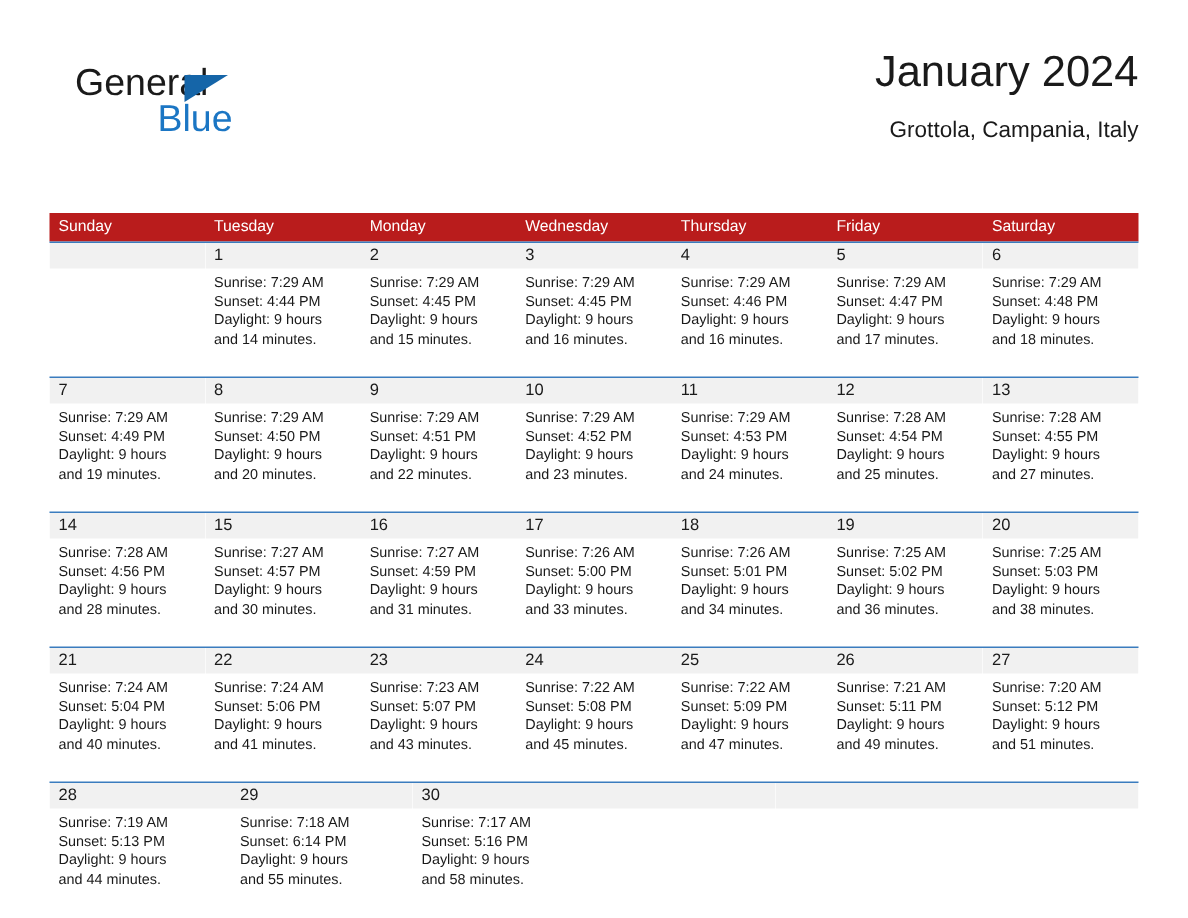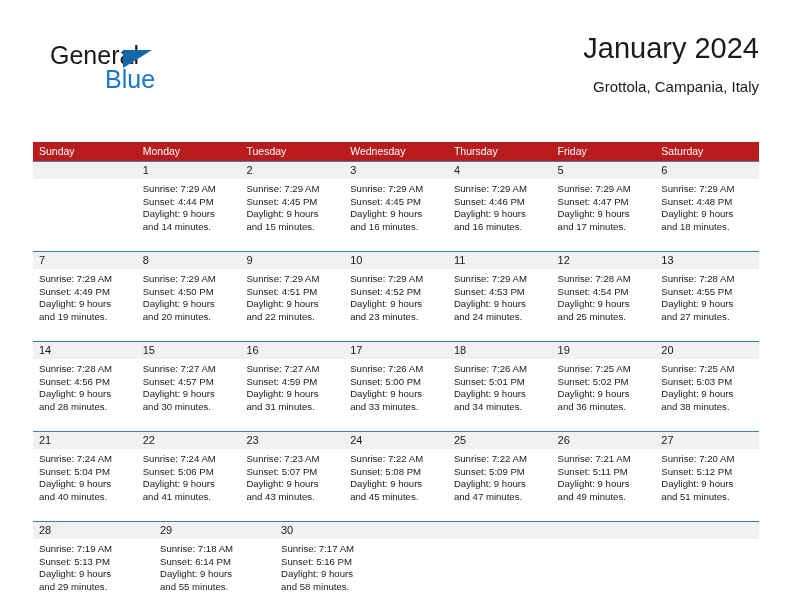--- a/index.html
+++ b/index.html
@@ -177,22 +177,22 @@
       <div class="cal-title">January 2024</div>
       <div class="cal-subtitle">Grottola, Campania, Italy</div>
     </div>
 
   </div>
 
   <div class="calendar">
 
     <div class="weekdays">
       <div class="weekday">Sunday</div>
+      <div class="weekday">Tuesday</div>
       <div class="weekday">Monday</div>
-      <div class="weekday">Tuesday</div>
       <div class="weekday">Wednesday</div>
       <div class="weekday">Thursday</div>
       <div class="weekday">Friday</div>
       <div class="weekday">Saturday</div>
     </div>
 
     <div class="week">
       <div class="day empty">
         <div class="day-num-band">
             <span class="day-num"></span>
@@ -514,21 +514,21 @@
 
     <div class="week">
       <div class="day">
         <div class="day-num-band">
             <span class="day-num">28</span>
           </div>
         <div class="day-info">
           <div>Sunrise: 7:19 AM</div>
           <div>Sunset: 5:13 PM</div>
           <div>Daylight: 9 hours</div>
-          <div>and 29 minutes.</div>
+          <div>and 44 minutes.</div>
         </div>
       </div>
       <div class="day">
         <div class="day-num-band">
             <span class="day-num">29</span>
           </div>
         <div class="day-info">
           <div>Sunrise: 7:18 AM</div>
           <div>Sunset: 6:14 PM</div>
           <div>Daylight: 9 hours</div>

